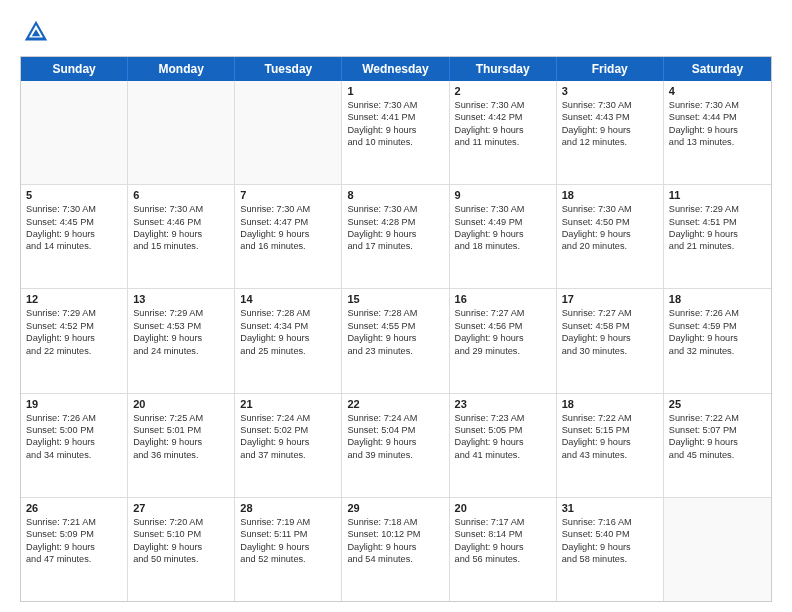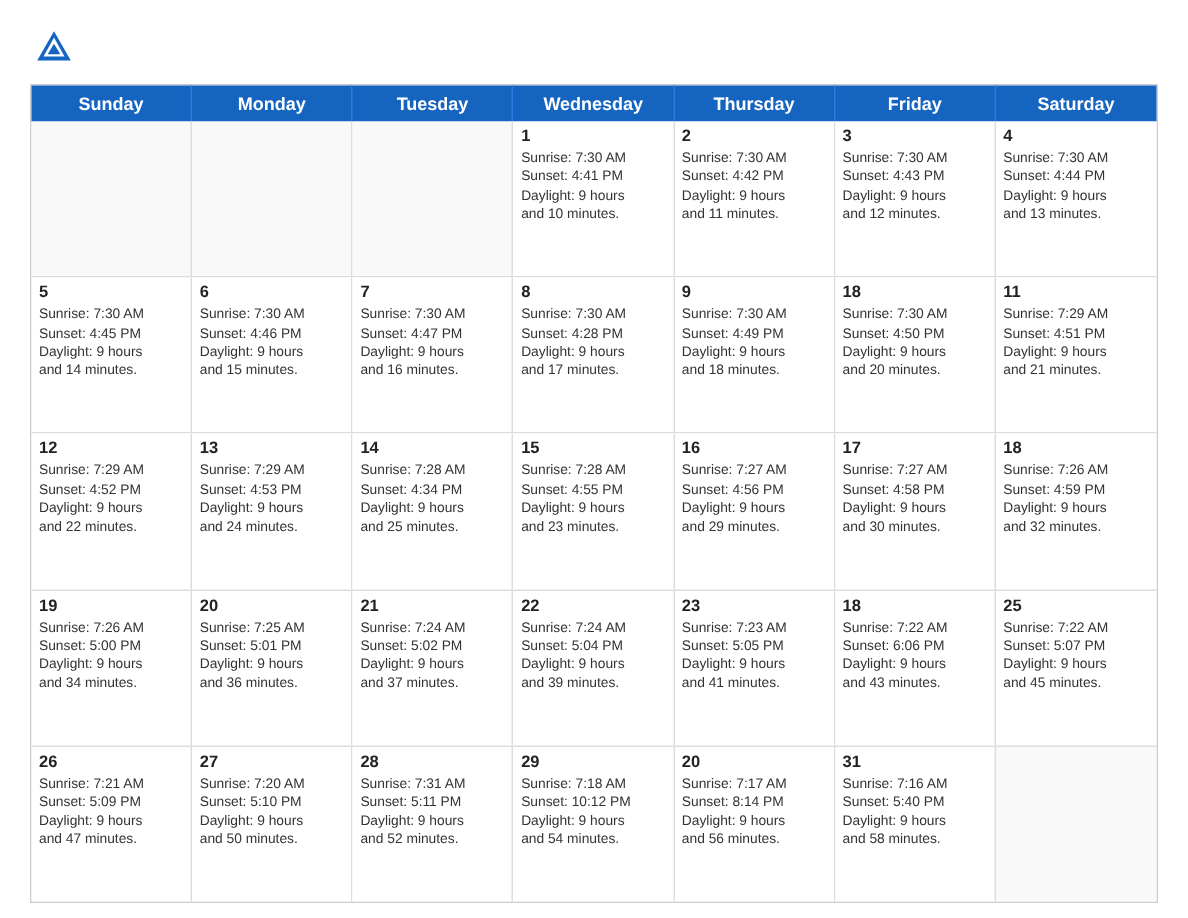--- a/index.html
+++ b/index.html
@@ -306,21 +306,21 @@
           <div class="cal-cell">
             <div class="day-num">23</div>
             <div class="cell-line">Sunrise: 7:23 AM</div>
             <div class="cell-line">Sunset: 5:05 PM</div>
             <div class="cell-line">Daylight: 9 hours</div>
             <div class="cell-line">and 41 minutes.</div>
           </div>
           <div class="cal-cell">
             <div class="day-num">18</div>
             <div class="cell-line">Sunrise: 7:22 AM</div>
-            <div class="cell-line">Sunset: 6:06 PM</div>
+            <div class="cell-line">Sunset: 5:15 PM</div>
             <div class="cell-line">Daylight: 9 hours</div>
             <div class="cell-line">and 43 minutes.</div>
           </div>
           <div class="cal-cell">
             <div class="day-num">25</div>
             <div class="cell-line">Sunrise: 7:22 AM</div>
             <div class="cell-line">Sunset: 5:07 PM</div>
             <div class="cell-line">Daylight: 9 hours</div>
             <div class="cell-line">and 45 minutes.</div>
           </div>
@@ -335,21 +335,21 @@
           </div>
           <div class="cal-cell">
             <div class="day-num">27</div>
             <div class="cell-line">Sunrise: 7:20 AM</div>
             <div class="cell-line">Sunset: 5:10 PM</div>
             <div class="cell-line">Daylight: 9 hours</div>
             <div class="cell-line">and 50 minutes.</div>
           </div>
           <div class="cal-cell">
             <div class="day-num">28</div>
-            <div class="cell-line">Sunrise: 7:31 AM</div>
+            <div class="cell-line">Sunrise: 7:19 AM</div>
             <div class="cell-line">Sunset: 5:11 PM</div>
             <div class="cell-line">Daylight: 9 hours</div>
             <div class="cell-line">and 52 minutes.</div>
           </div>
           <div class="cal-cell">
             <div class="day-num">29</div>
             <div class="cell-line">Sunrise: 7:18 AM</div>
             <div class="cell-line">Sunset: 10:12 PM</div>
             <div class="cell-line">Daylight: 9 hours</div>
             <div class="cell-line">and 54 minutes.</div>

